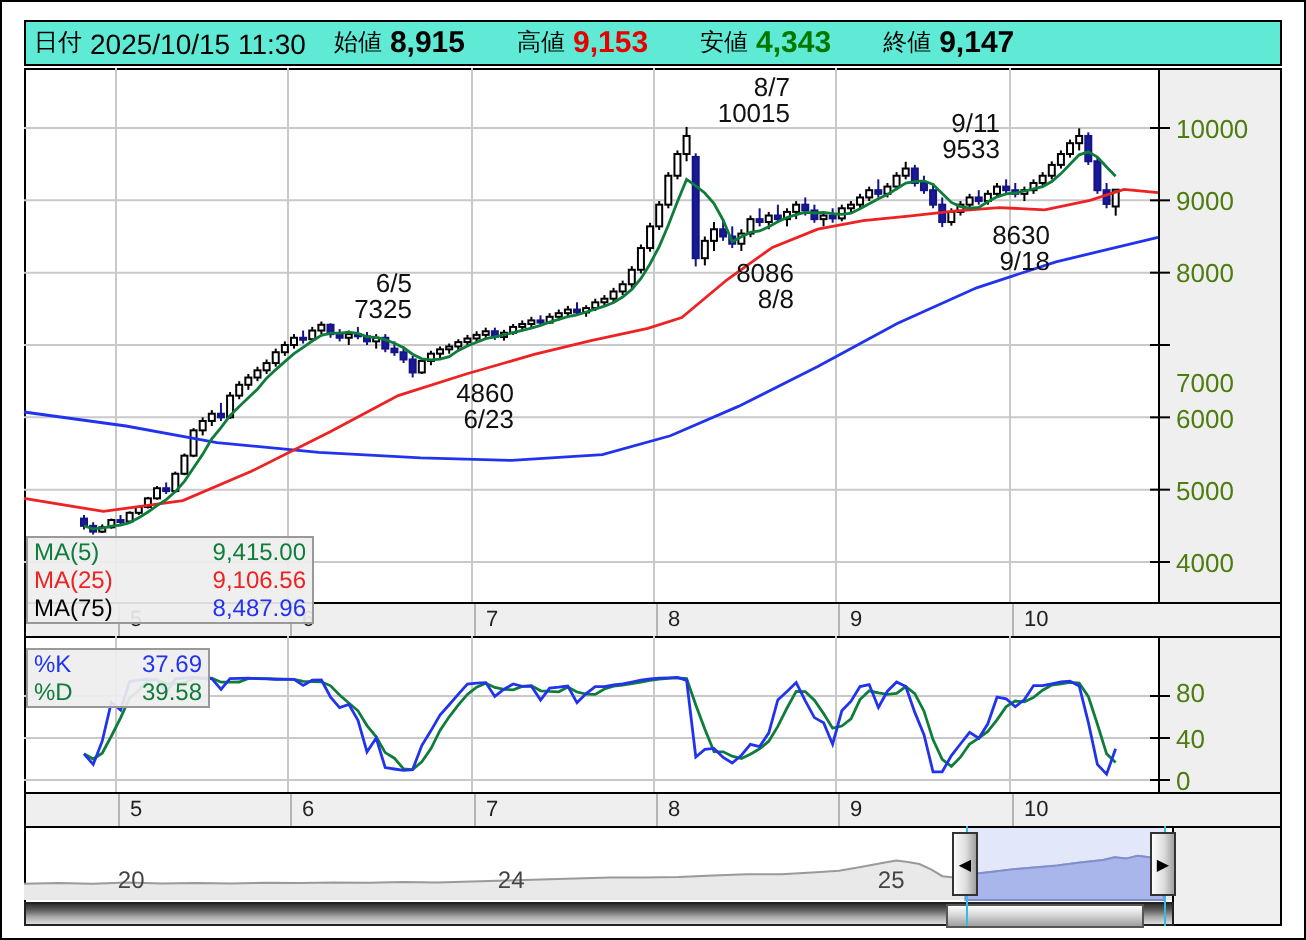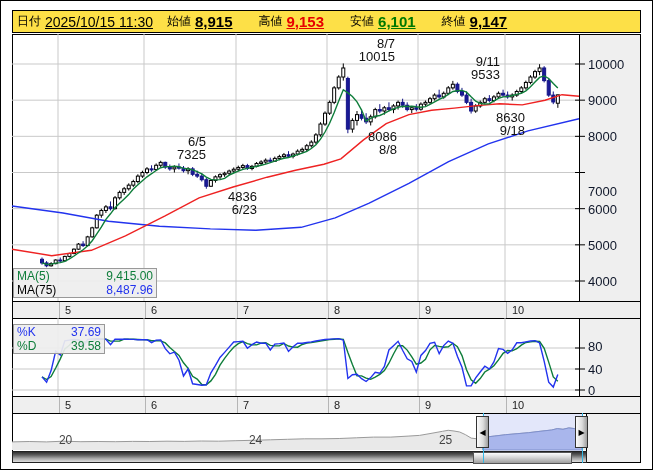--- a/index.html
+++ b/index.html
@@ -1,40 +1,40 @@
 <!DOCTYPE html>
 <html><head>
 <meta charset="utf-8">
 <style>
   html,body{margin:0;padding:0;background:#fff;}
   #app{position:relative;width:653px;height:470px;background:#fff;border:1px solid #000;
        font-family:"Liberation Sans","DejaVu Sans",sans-serif;overflow:hidden;box-sizing:border-box;}
   .panel{position:absolute;box-sizing:border-box;border:1px solid #000;}
-  #quote-header{left:11px;top:9px;width:629px;height:23px;background:#fde047;display:flex;
+  #quote-header{left:11px;top:9px;width:629px;height:23px;background:#5eead4;display:flex;
        align-items:center;padding-left:4px;}
   #quote-header .lbl{font-size:12px;color:#000;margin-right:4px;white-space:nowrap;}
-  .val{font-size:15px;font-weight:bold;color:#000;white-space:nowrap;text-decoration:underline;}
+  .val{font-size:15px;font-weight:bold;color:#000;white-space:nowrap;}
   #header-date-value{font-size:14px;font-weight:normal;margin-right:14px;}
   .gap{margin-right:26px;}
   .val.red{color:#e60000;}
   .val.green{color:#007800;}
   #price-panel{left:11px;top:33px;width:568px;height:268px;background:#fff;}
   #price-axis{left:578px;top:33px;width:62px;height:268px;background:#efefef;}
   #xaxis1{left:11px;top:300px;width:629px;height:18px;background:#efefef;}
   #stoch-panel{left:11px;top:317px;width:568px;height:79px;background:#fff;}
   #stoch-axis{left:578px;top:317px;width:62px;height:79px;background:#efefef;}
   #xaxis2{left:11px;top:395px;width:629px;height:18px;background:#efefef;}
   #navigator{left:11px;top:412px;width:575px;height:39px;background:#fff;}
   #nav-right-pad{left:585px;top:412px;width:55px;height:50px;background:#efefef;}
   #scrollbar{left:11px;top:450px;width:575px;height:12px;border:1px solid #222;
        background:linear-gradient(180deg,#2f2f2f 0%,#5d5d5d 30%,#a9a9a9 65%,#dedede 100%);}
   #scroll-thumb{position:absolute;top:0;height:10px;border:1px solid #555;
        background:linear-gradient(180deg,#fdfdfd 0%,#d6d6d6 45%,#9e9e9e 100%);}
   #chart-svg{position:absolute;left:0;top:0;z-index:2;pointer-events:none;}
-  .axis-label{position:absolute;font-size:13px;color:#0f172a;z-index:3;}
+  .axis-label{position:absolute;font-size:13px;color:#4d7c0f;z-index:3;}
   .strip-label{position:absolute;top:2px;font-size:11px;color:#222;z-index:3;}
   .strip-tick{position:absolute;top:0;width:1px;height:100%;background:#b5b5b5;}
   .legend{position:absolute;z-index:4;background:rgba(238,238,238,0.92);border:1px solid #999;
        font-size:12px;padding:0 3px;}
   .legend .row{display:flex;justify-content:space-between;height:14px;line-height:14px;}
   .legend .row .l{margin-right:10px;}
   .annotation{position:absolute;width:84px;text-align:right;font-size:13px;line-height:13px;
        color:#111;z-index:3;}
   .nav-year{position:absolute;font-size:12px;color:#444;z-index:3;}
   .handle{position:absolute;width:13px;height:32px;top:415px;z-index:5;border:1px solid #333;
@@ -47,21 +47,21 @@
 
 <div id="app">
   <div id="quote-header" class="panel">
     <span class="lbl">日付</span>
     <span class="val" id="header-date-value">2025/10/15 11:30</span>
     <span class="lbl">始値</span>
     <span class="val gap">8,915</span>
     <span class="lbl">高値</span>
     <span class="val red gap">9,153</span>
     <span class="lbl">安値</span>
-    <span class="val green gap">6,101</span>
+    <span class="val green gap">4,343</span>
     <span class="lbl">終値</span>
     <span class="val">9,147</span>
   </div>
 
   <div id="price-panel" class="panel"></div>
   <div id="price-axis" class="panel">
       <div class="axis-label" style="left: 8px; top: 22px;">10000</div>
       <div class="axis-label" style="left: 8px; top: 58.1667px;">9000</div>
       <div class="axis-label" style="left: 8px; top: 94.3333px;">8000</div>
       <div class="axis-label" style="left: 8px; top: 130.5px; margin-top: 18px;">7000</div>
@@ -616,20 +616,24 @@
       <rect x="481.67999999999995" y="413" width="99.30200000000002" height="36" fill="rgba(175,187,240,0.35)"></rect>
       <path d="M481.7,449L481.7,436.4L493.2,435.1L504.6,433.7L516.1,432.7L527.6,431.7L539.1,430.3L550.6,429.0L556.3,427.6L562.0,428.3L567.8,426.9L573.5,427.6L579.3,426.6L581.0,449Z" fill="#a9b6ec" stroke="#7f90cc" stroke-width="1"></path>
     </svg>
 
   <div class="legend" id="ma-legend" style="left:12px;top:267px;width:136px;">
       <div class="row">
         <div class="l" style="color: rgb(14, 125, 58);">MA(5)</div>
         <div class="v" style="color: rgb(14, 125, 58);">9,415.00</div>
       </div>
       <div class="row">
+        <div class="l" style="color: rgb(238, 34, 34);">MA(25)</div>
+        <div class="v" style="color: rgb(238, 34, 34);">9,106.56</div>
+      </div>
+      <div class="row">
         <div class="l" style="color: #000000;">MA(75)</div>
         <div class="v" style="color: rgb(34, 51, 238);">8,487.96</div>
       </div>
     </div>
   <div class="legend" id="stoch-legend" style="left:12px;top:323px;width:84px;">
       <div class="row">
         <div class="l" style="color: rgb(34, 51, 238);">%K</div>
         <div class="v" style="color: rgb(34, 51, 238);">37.69</div>
       </div>
       <div class="row">
@@ -644,21 +648,21 @@
     <span>◀</span>
   </div>
   <div class="handle" id="handle-right" style="left: 574px;">
     <span>▶</span>
   </div>
 <div class="annotation" style="left: 121px; top: 134px;">
       <div class="">6/5</div>
       <div class="">7325</div>
     </div>
     <div class="annotation" style="left: 172px; top: 189px;">
-      <div class="">4836</div>
+      <div class="">4860</div>
       <div class="">6/23</div>
     </div>
     <div class="annotation" style="left: 310px; top: 36px;">
       <div class="">8/7</div>
       <div class="">10015</div>
     </div>
     <div class="annotation" style="left: 312px; top: 129px;">
       <div class="">8086</div>
       <div class="">8/8</div>
     </div>

